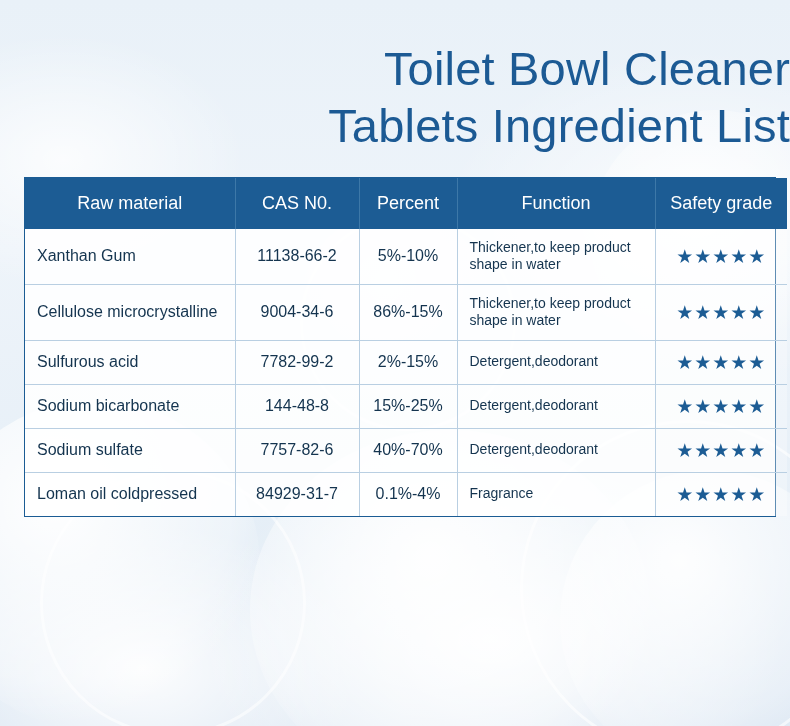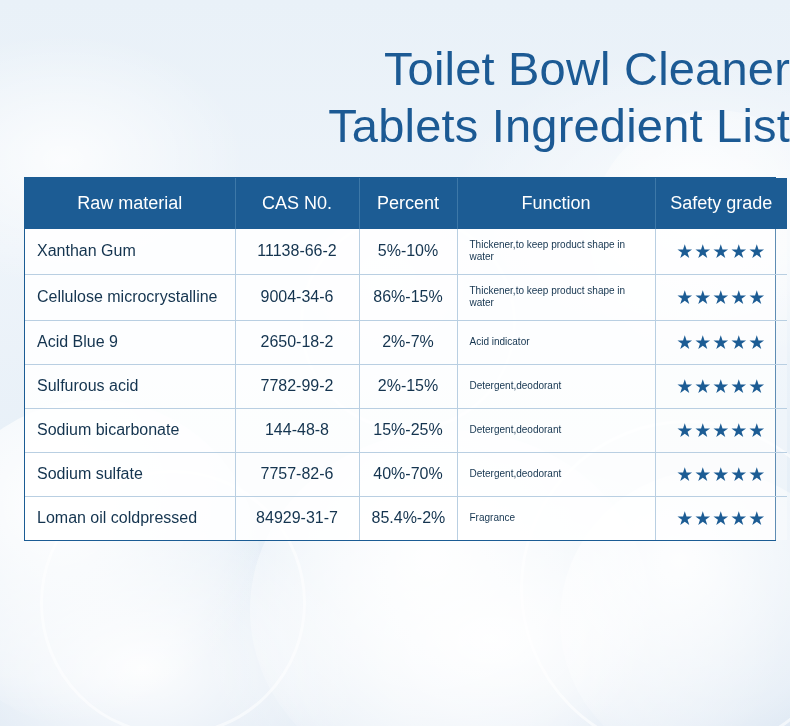--- a/index.html
+++ b/index.html
@@ -94,21 +94,21 @@
     font-size: 16px;
     padding: 10px 12px;
     background: rgba(255,255,255,0.55);
   }
   tbody td:last-child { border-right: none; }
   tbody tr:first-child td { border-top: none; }
 
   td.c-name { text-align: left; }
   td.c-cas { text-align: center; font-size: 16px; }
   td.c-pct { text-align: center; font-size: 16px; }
-  td.c-func { text-align: left; font-size: 10px; line-height: 1.25; }
+  td.c-func { text-align: left; font-size: 14px; line-height: 1.25; }
   td.c-stars { text-align: center; background: rgba(255,255,255,0.30); }
 
   .stars {
     color: #1c5c94;
     font-size: 19px;
     letter-spacing: 1px;
     white-space: nowrap;
   }
 
   col.w-name   { width: 210px; }
@@ -167,29 +167,20 @@
         <tr>
           <td class="c-name">Cellulose microcrystalline</td>
           <td class="c-cas">9004-34-6</td>
           <td class="c-pct">86%-15%</td>
           <td class="c-func">Thickener,to keep product shape in water</td>
           <td class="c-stars">
             <span class="stars">★★★★★</span>
           </td>
         </tr>
         <tr>
-          <td class="c-name">Acid Blue 9</td>
-          <td class="c-cas">2650-18-2</td>
-          <td class="c-pct">2%-7%</td>
-          <td class="c-func">Acid indicator</td>
-          <td class="c-stars">
-            <span class="stars">★★★★★</span>
-          </td>
-        </tr>
-        <tr>
           <td class="c-name">Sulfurous acid</td>
           <td class="c-cas">7782-99-2</td>
           <td class="c-pct">2%-15%</td>
           <td class="c-func">Detergent,deodorant</td>
           <td class="c-stars">
             <span class="stars">★★★★★</span>
           </td>
         </tr>
         <tr>
           <td class="c-name">Sodium bicarbonate</td>
@@ -205,21 +196,21 @@
           <td class="c-cas">7757-82-6</td>
           <td class="c-pct">40%-70%</td>
           <td class="c-func">Detergent,deodorant</td>
           <td class="c-stars">
             <span class="stars">★★★★★</span>
           </td>
         </tr>
         <tr>
           <td class="c-name">Loman oil coldpressed</td>
           <td class="c-cas">84929-31-7</td>
-          <td class="c-pct">85.4%-2%</td>
+          <td class="c-pct">0.1%-4%</td>
           <td class="c-func">Fragrance</td>
           <td class="c-stars">
             <span class="stars">★★★★★</span>
           </td>
         </tr>
       </tbody>
     </table>
   </div>
 
 </div>

